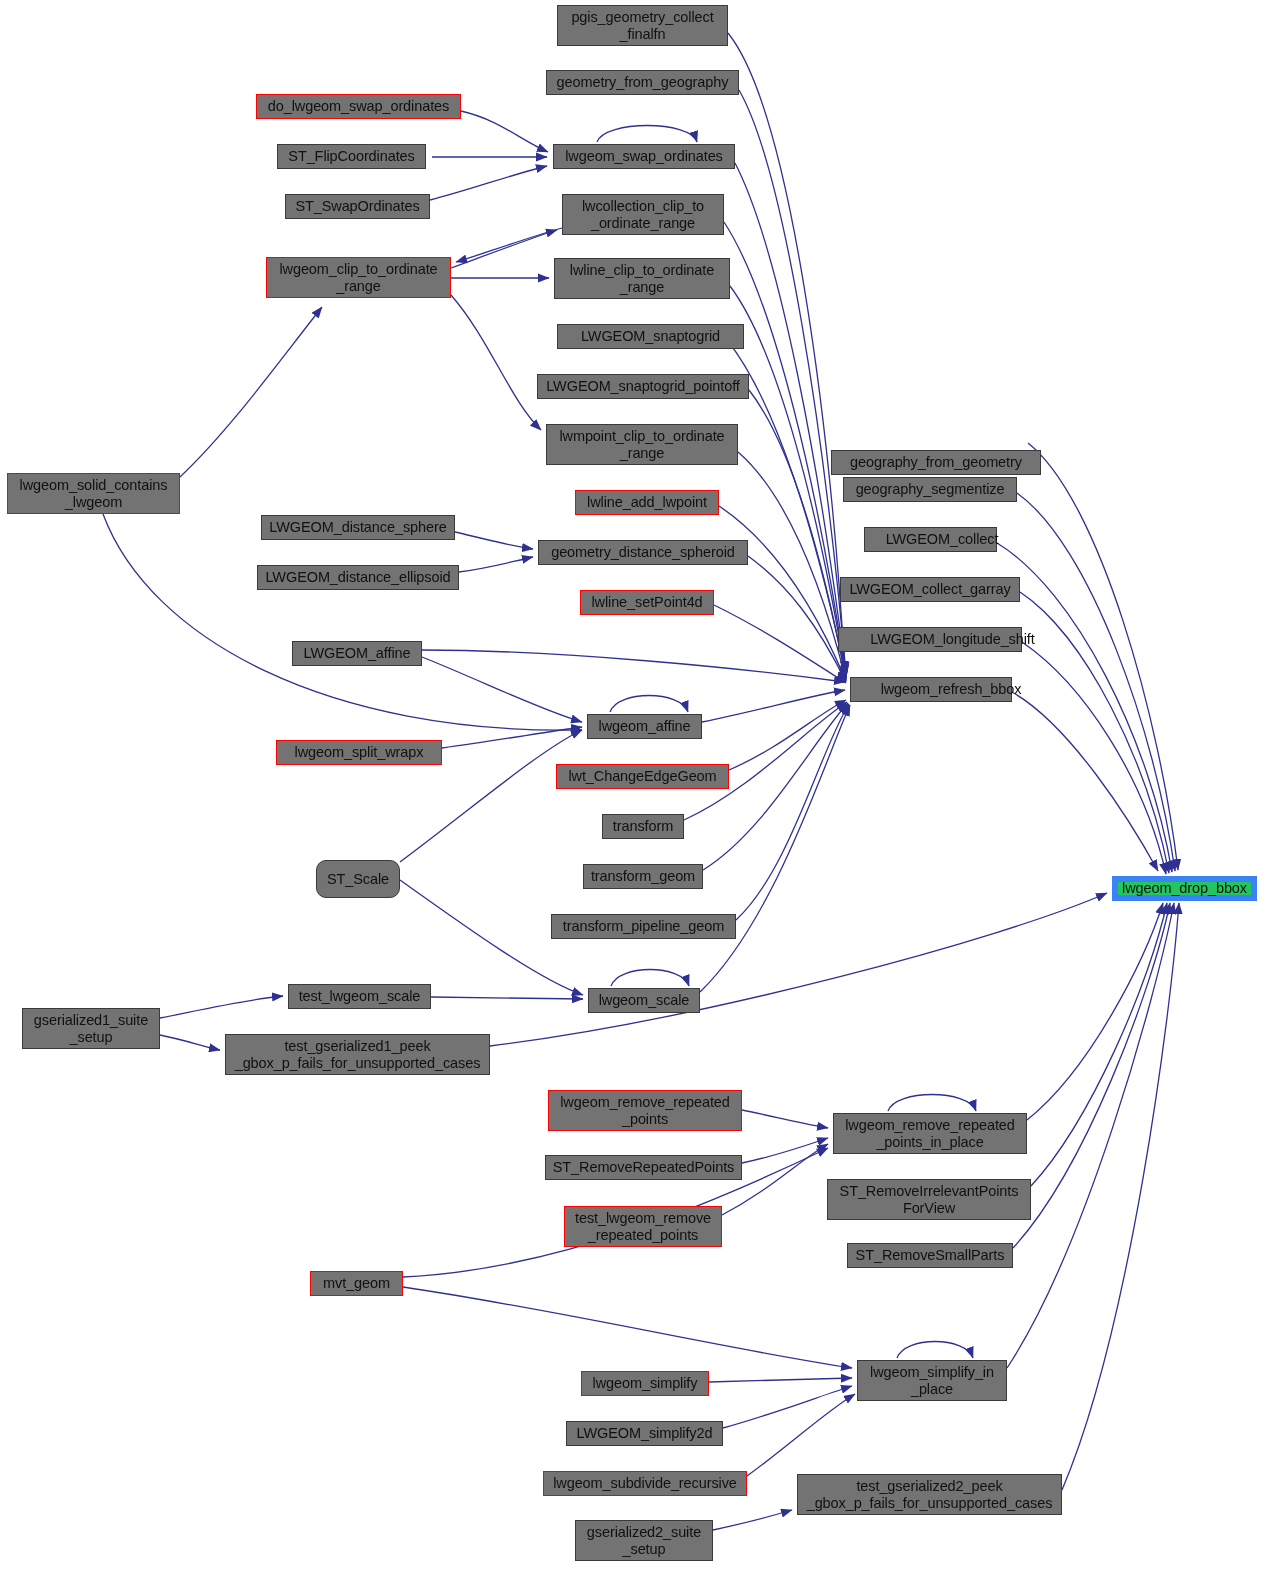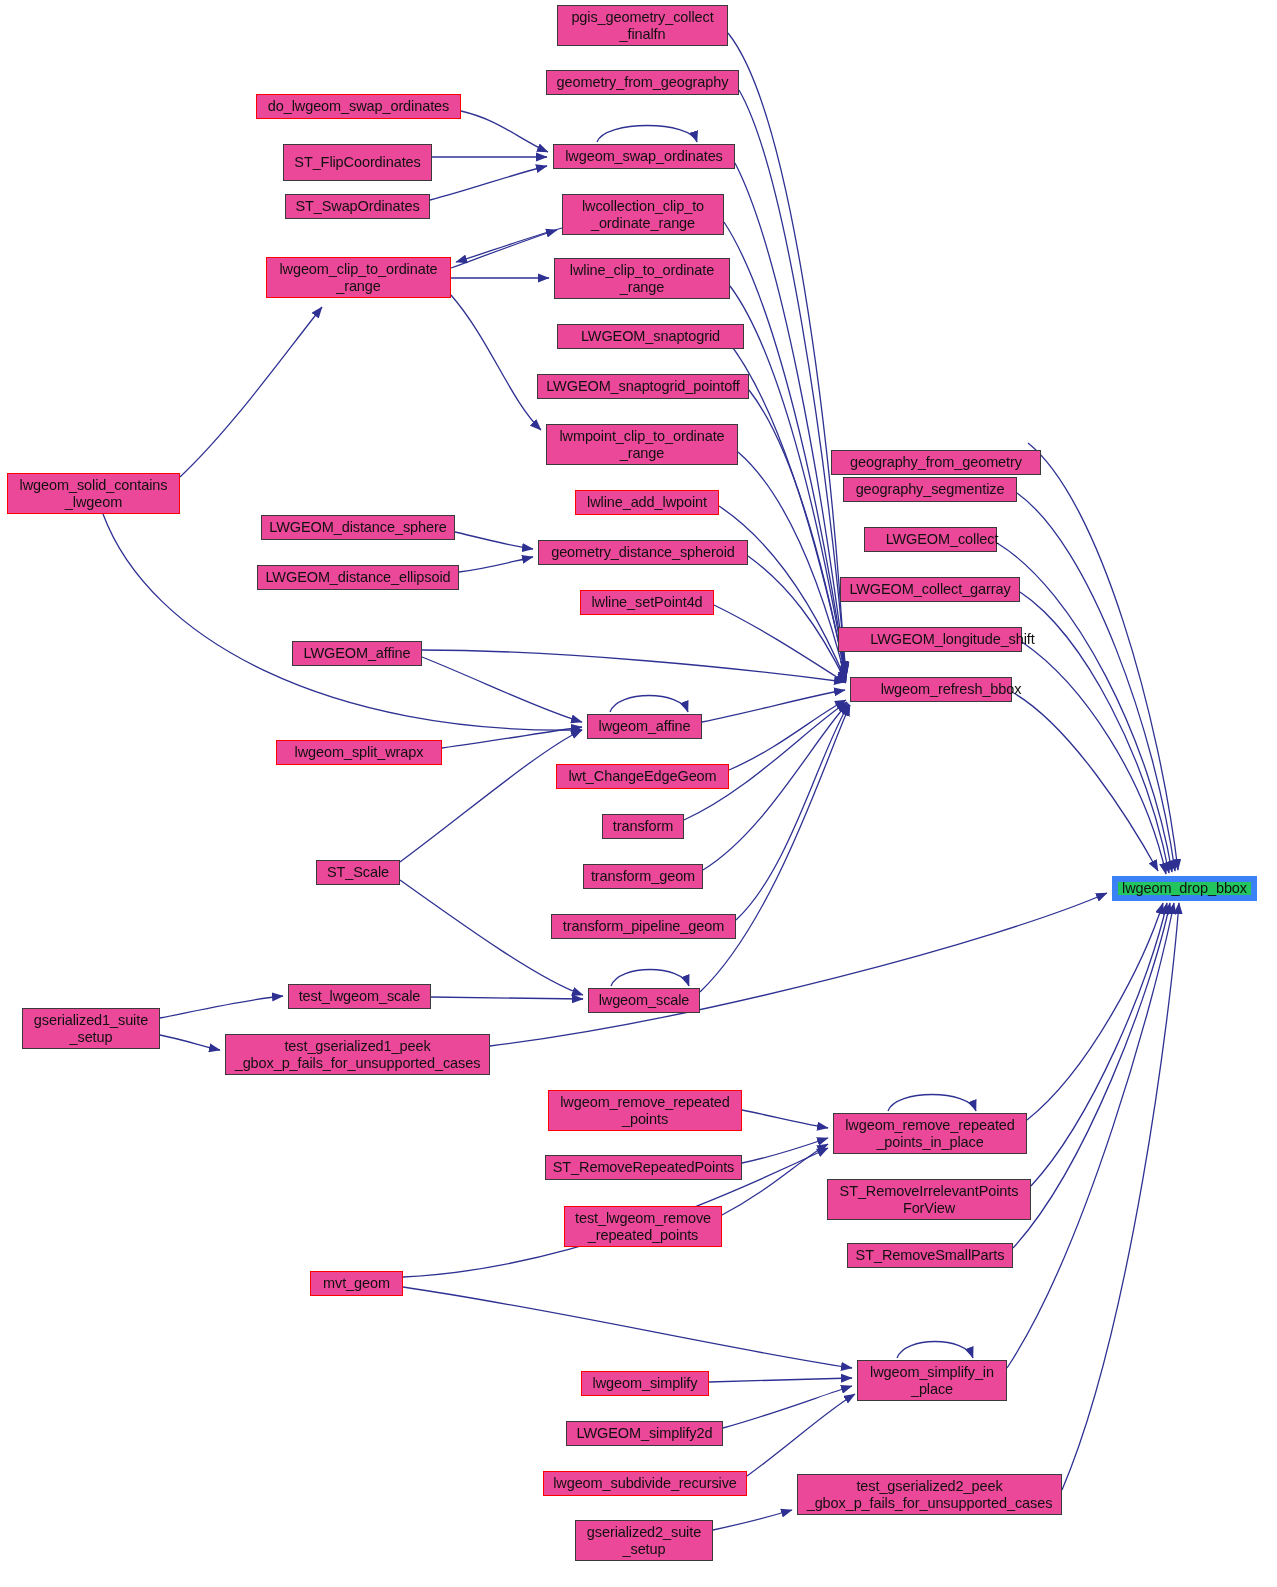--- a/index.html
+++ b/index.html
@@ -1,20 +1,20 @@
 <!DOCTYPE html>
 <html><head>
 <meta charset="utf-8">
 <style>
   html,body{margin:0;padding:0;background:#ffffff;}
   body{width:1277px;height:1587px;font-family:"Liberation Sans",sans-serif;}
   #graph{position:relative;width:1277px;height:1587px;overflow:hidden;}
   svg#edges{position:absolute;left:0;top:0;width:1277px;height:1587px;}
   .node{position:absolute;box-sizing:border-box;display:flex;align-items:center;
-        justify-content:center;text-align:center;background:#ec4899;
+        justify-content:center;text-align:center;background:#737373;
         border:1px solid #3a3a3a;font-size:14.5px;color:#111111;line-height:1.12;
         letter-spacing:-0.1px;white-space:pre-line;}
   .node.red{border:1px solid #ff0000;}
   .node.target{background:#22c55e;border:6px solid #3b82f6;}
 </style>
 </head>
 <body>
 
 <div id="graph">
   <svg id="edges" viewBox="0 0 1277 1587">
@@ -87,21 +87,21 @@
         <path d="M180,477 C230,430 280,360 322,307" fill="none" stroke="#2e3192" stroke-width="1.3" marker-end="url(#ah)"></path>
         <path d="M103,514 C150,640 330,735 582,730" fill="none" stroke="#2e3192" stroke-width="1.3" marker-end="url(#ah)"></path>
       </g>
   </svg>
   <div id="node-layer">
       <div class="node" style="left: 557px; top: 5px; width: 171px; height: 41px;">pgis_geometry_collect
 _finalfn</div>
       <div class="node" style="left: 546px; top: 70px; width: 193px; height: 25px;">geometry_from_geography</div>
       <div class="node red" style="left: 256px; top: 94px; width: 205px; height: 25px;">do_lwgeom_swap_ordinates</div>
       <div class="node" style="left: 553px; top: 144px; width: 182px; height: 25px;">lwgeom_swap_ordinates</div>
-      <div class="node" style="left: 283px; top: 144px; width: 149px; height: 37px;">ST_FlipCoordinates</div>
+      <div class="node" style="left: 277px; top: 144px; width: 149px; height: 25px;">ST_FlipCoordinates</div>
       <div class="node" style="left: 285px; top: 194px; width: 145px; height: 25px;">ST_SwapOrdinates</div>
       <div class="node" style="left: 562px; top: 194px; width: 162px; height: 41px;">lwcollection_clip_to
 _ordinate_range</div>
       <div class="node red" style="left: 266px; top: 257px; width: 185px; height: 41px;">lwgeom_clip_to_ordinate
 _range</div>
       <div class="node" style="left: 554px; top: 258px; width: 176px; height: 41px;">lwline_clip_to_ordinate
 _range</div>
       <div class="node" style="left: 557px; top: 324px; width: 187px; height: 25px;">LWGEOM_snaptogrid</div>
       <div class="node" style="left: 537px; top: 374px; width: 212px; height: 25px;">LWGEOM_snaptogrid_pointoff</div>
       <div class="node" style="left: 546px; top: 424px; width: 192px; height: 41px;">lwmpoint_clip_to_ordinate
@@ -115,21 +115,21 @@
       <div class="node" style="left: 257px; top: 565px; width: 202px; height: 25px;">LWGEOM_distance_ellipsoid</div>
       <div class="node" style="left: 840px; top: 577px; width: 180px; height: 25px;">LWGEOM_collect_garray</div>
       <div class="node red" style="left: 580px; top: 590px; width: 134px; height: 25px;">lwline_setPoint4d</div>
       <div class="node" style="left: 838px; top: 627px; width: 184px; height: 25px; padding-left: 45px;">LWGEOM_longitude_shift</div>
       <div class="node" style="left: 292px; top: 641px; width: 130px; height: 25px;">LWGEOM_affine</div>
       <div class="node" style="left: 850px; top: 677px; width: 162px; height: 25px; padding-left: 40px;">lwgeom_refresh_bbox</div>
       <div class="node" style="left: 587px; top: 714px; width: 115px; height: 25px;">lwgeom_affine</div>
       <div class="node red" style="left: 276px; top: 740px; width: 166px; height: 25px;">lwgeom_split_wrapx</div>
       <div class="node red" style="left: 556px; top: 764px; width: 173px; height: 25px;">lwt_ChangeEdgeGeom</div>
       <div class="node" style="left: 602px; top: 814px; width: 82px; height: 25px;">transform</div>
-      <div class="node" style="left: 316px; top: 860px; width: 84px; height: 25px;">ST_Scale</div>
+      <div class="node" style="left: 316px; top: 860px; width: 84px; height: 38px; border-radius: 10px;">ST_Scale</div>
       <div class="node" style="left: 583px; top: 864px; width: 120px; height: 25px;">transform_geom</div>
       <div class="node target" style="left: 1112px; top: 876px; width: 145px; height: 25px;">lwgeom_drop_bbox</div>
       <div class="node" style="left: 551px; top: 914px; width: 185px; height: 25px;">transform_pipeline_geom</div>
       <div class="node" style="left: 288px; top: 984px; width: 143px; height: 25px;">test_lwgeom_scale</div>
       <div class="node" style="left: 588px; top: 988px; width: 112px; height: 25px;">lwgeom_scale</div>
       <div class="node" style="left: 22px; top: 1008px; width: 138px; height: 41px; text-align: center;">gserialized1_suite
 _setup</div>
       <div class="node" style="left: 225px; top: 1034px; width: 265px; height: 41px;">test_gserialized1_peek
 _gbox_p_fails_for_unsupported_cases</div>
       <div class="node red" style="left: 548px; top: 1090px; width: 194px; height: 41px;">lwgeom_remove_repeated

